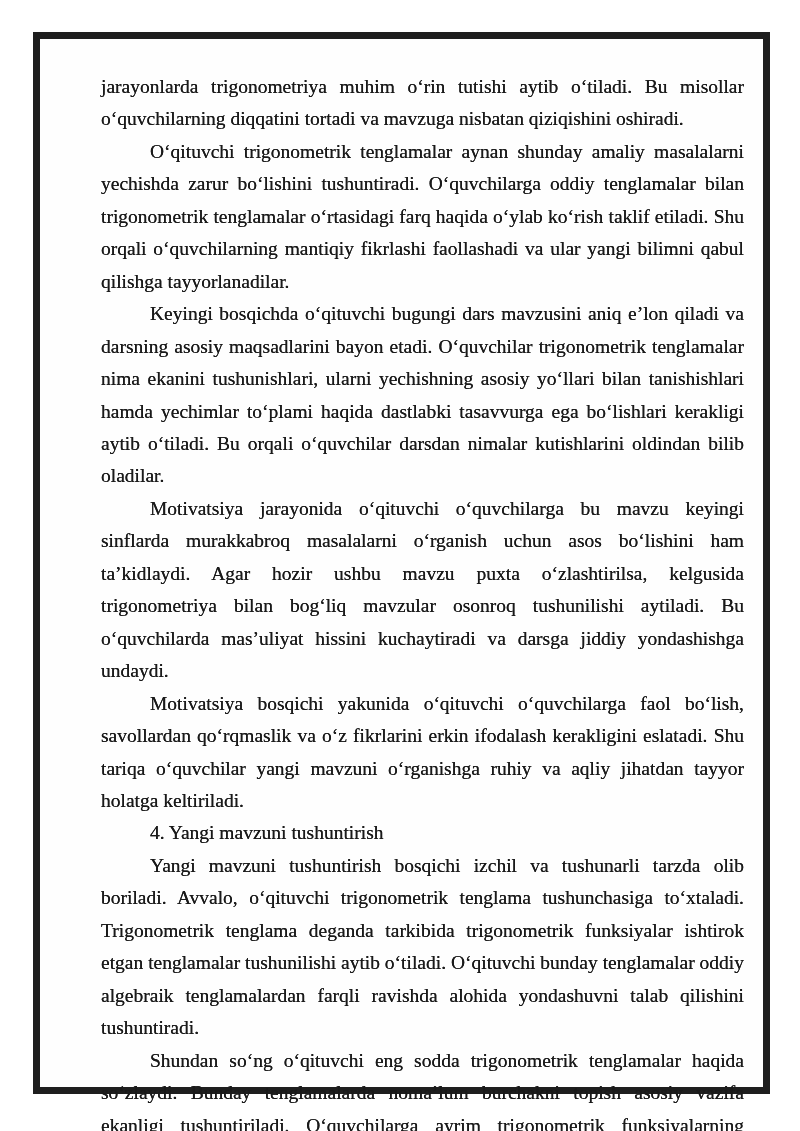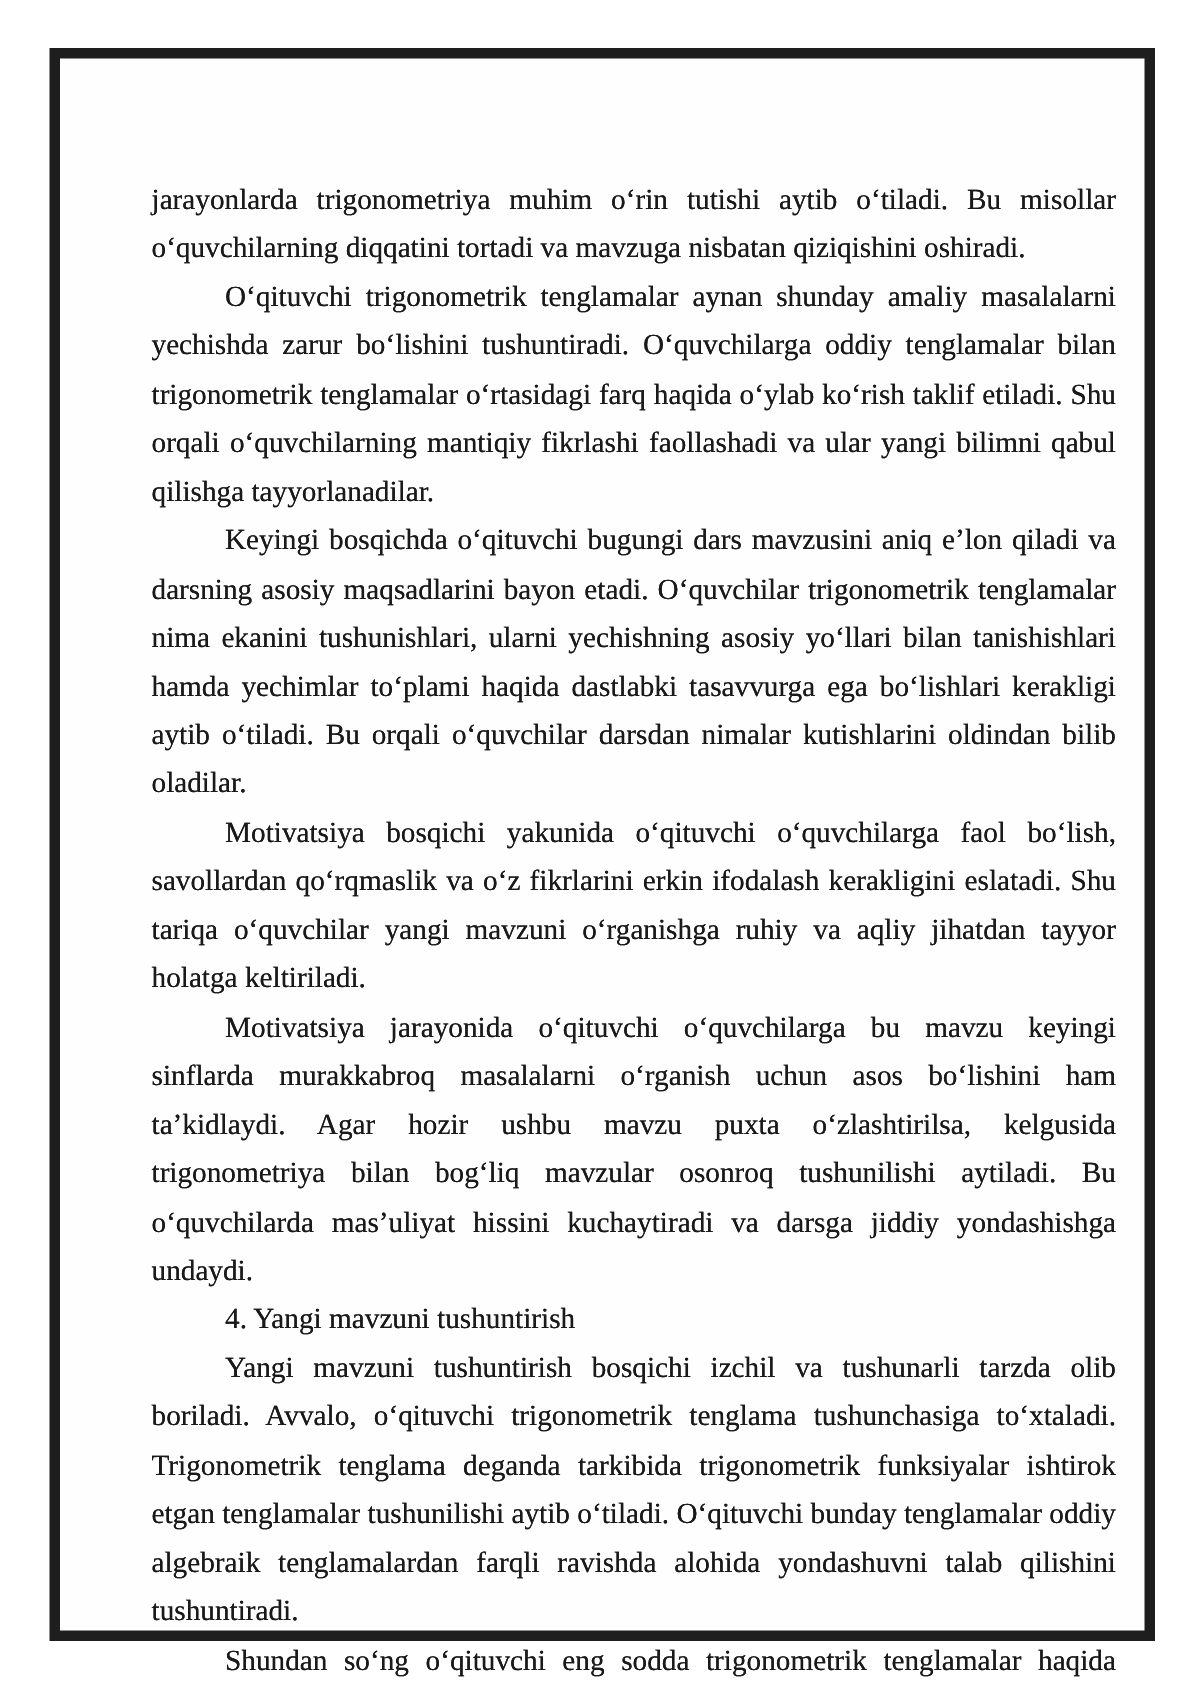--- a/index.html
+++ b/index.html
@@ -29,34 +29,34 @@
     font-size: 19.5px;
     line-height: 32.45px;
     color: #1a1a1a;
     text-align: justify;
     text-shadow: 0 0 0.4px currentColor; 
   }
   .text-body p {
     margin: 0;
     text-indent: 49px;
   }
-  p.no-indent { text-indent: 0; margin-top: 47px; }
+  p.no-indent { text-indent: 0; }
   p.heading {
     font-weight: 400;
     text-align: left;
   }
   p.justify-last { text-align-last: justify; }
 </style>
 </head>
 <body>
 
 <div class="page-frame"></div>
 
 <div class="text-body">
   <p class="no-indent">jarayonlarda trigonometriya muhim o‘rin tutishi aytib o‘tiladi. Bu misollar o‘quvchilarning diqqatini tortadi va mavzuga nisbatan qiziqishini oshiradi.</p>
   <p>O‘qituvchi trigonometrik tenglamalar aynan shunday amaliy masalalarni yechishda zarur bo‘lishini tushuntiradi. O‘quvchilarga oddiy tenglamalar bilan trigonometrik tenglamalar o‘rtasidagi farq haqida o‘ylab ko‘rish taklif etiladi. Shu orqali o‘quvchilarning mantiqiy fikrlashi faollashadi va ular yangi bilimni qabul qilishga tayyorlanadilar.</p>
   <p>Keyingi bosqichda o‘qituvchi bugungi dars mavzusini aniq e’lon qiladi va darsning asosiy maqsadlarini bayon etadi. O‘quvchilar trigonometrik tenglamalar nima ekanini tushunishlari, ularni yechishning asosiy yo‘llari bilan tanishishlari hamda yechimlar to‘plami haqida dastlabki tasavvurga ega bo‘lishlari kerakligi aytib o‘tiladi. Bu orqali o‘quvchilar darsdan nimalar kutishlarini oldindan bilib oladilar.</p>
+  <p>Motivatsiya jarayonida o‘qituvchi o‘quvchilarga bu mavzu keyingi sinflarda murakkabroq masalalarni o‘rganish uchun asos bo‘lishini ham ta’kidlaydi. Agar hozir ushbu mavzu puxta o‘zlashtirilsa, kelgusida trigonometriya bilan bog‘liq mavzular osonroq tushunilishi aytiladi. Bu o‘quvchilarda mas’uliyat hissini kuchaytiradi va darsga jiddiy yondashishga undaydi.</p>
   <p>Motivatsiya bosqichi yakunida o‘qituvchi o‘quvchilarga faol bo‘lish, savollardan qo‘rqmaslik va o‘z fikrlarini erkin ifodalash kerakligini eslatadi. Shu tariqa o‘quvchilar yangi mavzuni o‘rganishga ruhiy va aqliy jihatdan tayyor holatga keltiriladi.</p>
-  <p>Motivatsiya jarayonida o‘qituvchi o‘quvchilarga bu mavzu keyingi sinflarda murakkabroq masalalarni o‘rganish uchun asos bo‘lishini ham ta’kidlaydi. Agar hozir ushbu mavzu puxta o‘zlashtirilsa, kelgusida trigonometriya bilan bog‘liq mavzular osonroq tushunilishi aytiladi. Bu o‘quvchilarda mas’uliyat hissini kuchaytiradi va darsga jiddiy yondashishga undaydi.</p>
   <p class="heading">4. Yangi mavzuni tushuntirish</p>
   <p>Yangi mavzuni tushuntirish bosqichi izchil va tushunarli tarzda olib boriladi. Avvalo, o‘qituvchi trigonometrik tenglama tushunchasiga to‘xtaladi. Trigonometrik tenglama deganda tarkibida trigonometrik funksiyalar ishtirok etgan tenglamalar tushunilishi aytib o‘tiladi. O‘qituvchi bunday tenglamalar oddiy algebraik tenglamalardan farqli ravishda alohida yondashuvni talab qilishini tushuntiradi.</p>
   <p class="justify-last">Shundan so‘ng o‘qituvchi eng sodda trigonometrik tenglamalar haqida so‘zlaydi. Bunday tenglamalarda noma’lum burchakni topish asosiy vazifa ekanligi tushuntiriladi. O‘quvchilarga ayrim trigonometrik funksiyalarning ma’lum</p>
 </div>
 
 </body></html>

